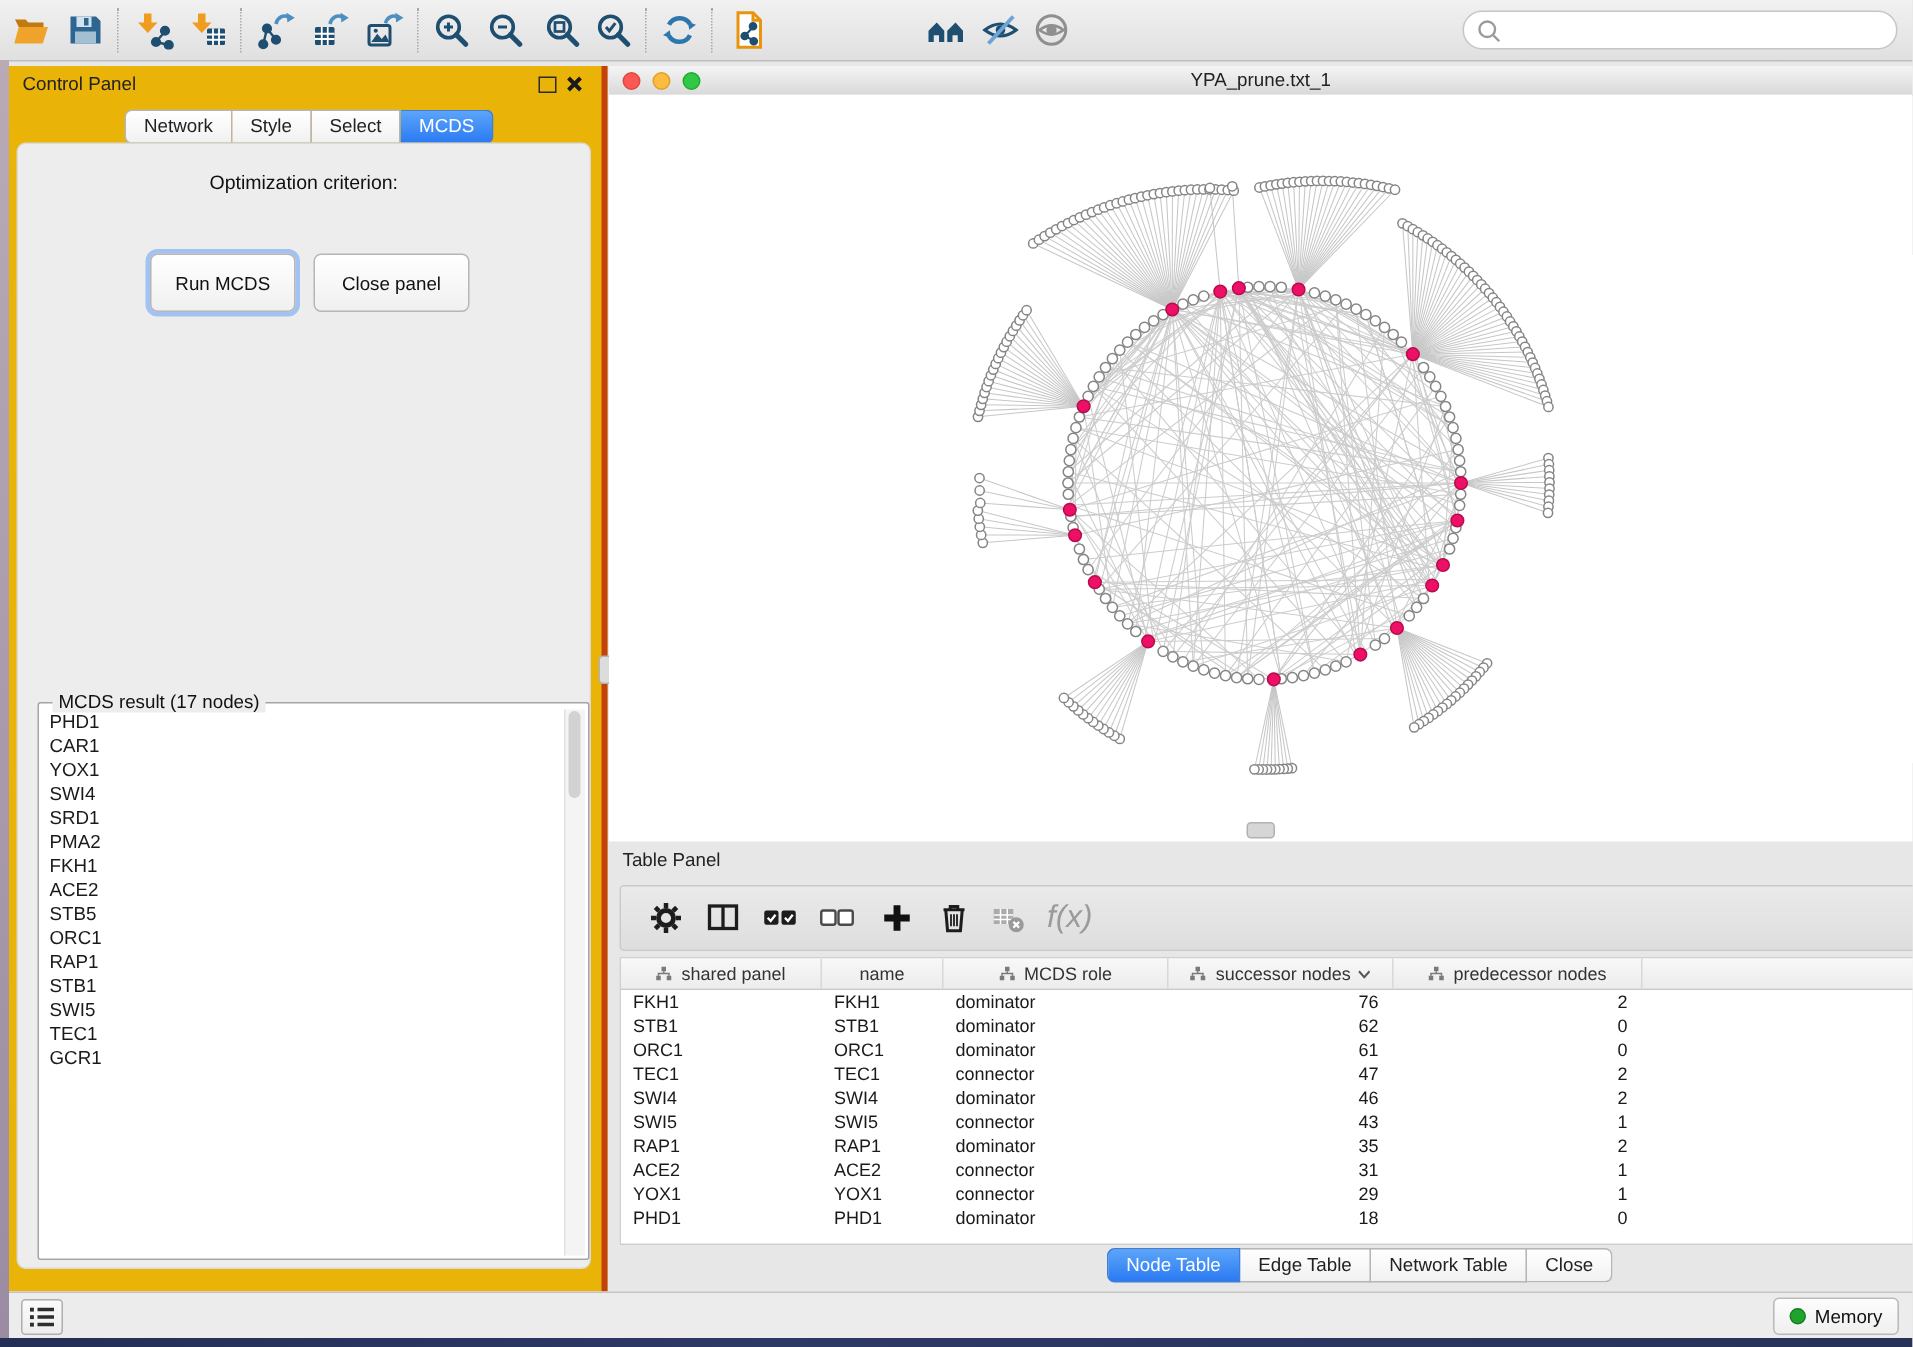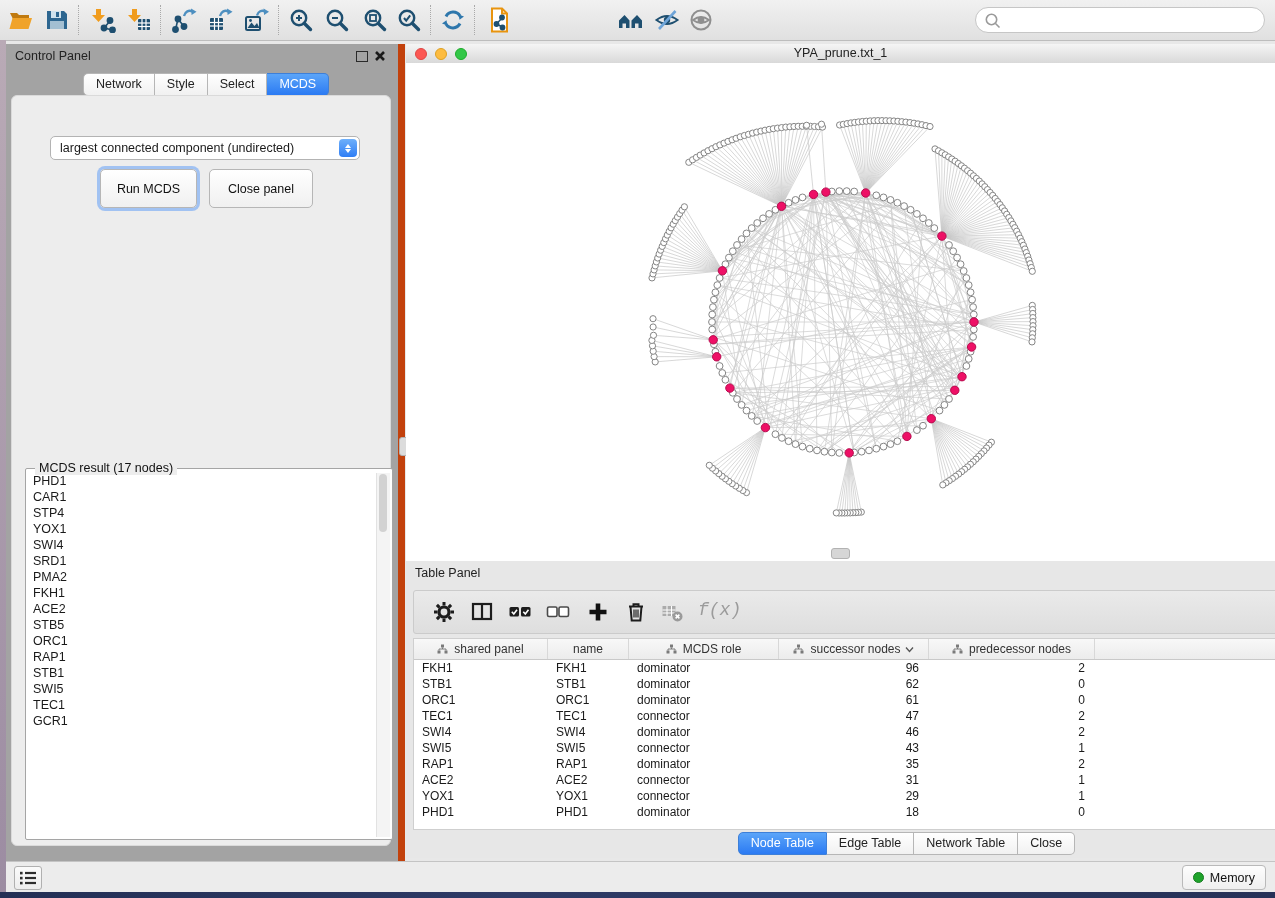--- a/index.html
+++ b/index.html
@@ -13,21 +13,21 @@
   #desktop-bottom{left:0;top:892px;width:1275px;height:6px;background:linear-gradient(90deg,#232f55,#2e3a66 40%,#273258)}
 
   
   #toolbar{left:0;top:0;width:1275px;height:40px;background:linear-gradient(#f1f1f1,#e0e0e0);border-bottom:1px solid #bdbdbd}
   .tbtn{position:absolute;top:7px;width:26px;height:26px}
   .tsep{position:absolute;top:5px;width:0;height:30px;border-left:1px dotted #a9a9a9}
   #search-wrap{position:absolute;left:975px;top:7px;width:290px;height:26px;background:#fff;border:1px solid #c6c6c6;border-radius:13px;display:flex;align-items:center;padding:0 8px;box-sizing:border-box}
   #search-wrap input{border:none;outline:none;flex:1;font-size:12px;background:transparent;margin-left:5px}
 
   
-  #control-panel{left:6px;top:44px;width:399px;height:817px;background:#a3a3a3;border-right:7px solid #c2410c;box-sizing:border-box}
+  #control-panel{left:6px;top:44px;width:399px;height:817px;background:#eab308;border-right:4px solid #c2410c;box-sizing:border-box}
   .panel-title{position:absolute;left:9px;top:5px;font-size:12.5px;color:#222}
   .float-ico{position:absolute;width:10px;height:9px;border:1.6px solid #2a2a2a;top:7px}
   .close-ico{position:absolute;top:6px}
   .seg{display:flex}
   .seg .tab{background:linear-gradient(#ffffff,#f1f1f1);border:1px solid #b6b6b6;border-left:none;
             padding:3px 12px;font-size:12.5px;color:#222;line-height:15px;cursor:default;white-space:nowrap}
   .seg .tab:first-child{border-left:1px solid #b6b6b6;border-radius:5px 0 0 5px}
   .seg .tab:last-child{border-radius:0 5px 5px 0}
   .seg .tab.active{background:linear-gradient(#5ba5f9,#2b7af3);border-color:#3d7fd8;color:#fff}
   #cp-tabs{position:absolute;left:77px;top:29px}
@@ -59,21 +59,21 @@
   #tl-red{left:9px;background:#fc5753;border:1px solid #df4744;box-sizing:border-box}
   #tl-yellow{left:29px;background:#fdbc40;border:1px solid #dea123;box-sizing:border-box}
   #tl-green{left:49px;background:#33c748;border:1px solid #1dad2b;box-sizing:border-box}
   #net-title{position:absolute;left:0;right:0;top:2px;text-align:center;font-size:12.5px;color:#222}
   #net-canvas{position:absolute;left:0;top:19px;right:0;bottom:0;background:#fff}
 
   
   #table-panel{left:406px;top:561px;width:1001px;height:297px;background:#e7e7e7}
   #tp-toolbar{position:absolute;left:7px;top:29px;right:7px;height:44px;background:linear-gradient(#eaeaea,#dedede);border:1px solid #cbcbcb;border-radius:3px;box-sizing:border-box}
   .tpico{position:absolute;top:9px;width:24px;height:24px}
-  #fx-label{position:absolute;left:284px;top:9px;font-family:Liberation Mono, monospace;font-style:italic;font-size:18px;color:#9b9b9b}
+  #fx-label{position:absolute;left:284px;top:9px;font-family:Liberation Sans, sans-serif;font-style:italic;font-size:21px;color:#9b9b9b}
   #tp-table{position:absolute;left:7px;top:77px;right:7px;height:192px;background:#fff;border:1px solid #cfcfcf;box-sizing:border-box}
   #thead{display:flex;height:20px;background:linear-gradient(#f8f8f8,#ececec);border-bottom:1px solid #c9c9c9}
   .col-h{display:flex;align-items:center;justify-content:center;gap:4px;border-right:1px solid #d8d8d8;font-size:12px;color:#333;box-sizing:border-box;position:relative}
   .col-h .tree{margin-right:2px}
   #tbody .trow{display:flex;height:16px;line-height:16px;font-size:12px}
   .cell{box-sizing:border-box;padding-left:8px;white-space:nowrap;overflow:hidden}
   .cell.num{text-align:right;padding-right:10px;padding-left:0}
   #t-scroll{position:absolute;right:0;top:20px;bottom:0;width:12px;background:#f3f3f3;border-left:1px solid #e0e0e0}
   #t-scroll .thumb{position:absolute;left:2px;top:4px;width:8px;height:92px;background:#c9c9c9;border-radius:4px}
   #tp-tabs{position:absolute;left:0;right:0;bottom:3px;display:flex;justify-content:center}
@@ -255,35 +255,28 @@
         <path d="M2 2 L10 10 M10 2 L2 10" stroke="#1a1a1a" stroke-width="2.6"></path>
       </svg>
   </span>
   <div id="cp-tabs" class="seg">
       <div class="tab">Network</div>
       <div class="tab">Style</div>
       <div class="tab">Select</div>
       <div class="tab active">MCDS</div>
     </div>
   <div id="cp-body">
-    <div id="criterion-select">
-      <span class="val">largest connected component (undirected)</span>
-      <span class="stepper">
-          <span class="tri-up"></span>
-          <span class="tri-dn"></span>
-        </span>
-    </div>
+    <div id="crit-label">Optimization criterion:</div>
     <button id="run-btn" class="cpbtn">Run MCDS</button>
     <button id="closepanel-btn" class="cpbtn">Close panel</button>
     <div id="groupbox">
       <span id="gb-title">MCDS result (17 nodes)</span>
       <div id="result-list">
           <div class="result-item">PHD1</div>
           <div class="result-item">CAR1</div>
-          <div class="result-item">STP4</div>
           <div class="result-item">YOX1</div>
           <div class="result-item">SWI4</div>
           <div class="result-item">SRD1</div>
           <div class="result-item">PMA2</div>
           <div class="result-item">FKH1</div>
           <div class="result-item">ACE2</div>
           <div class="result-item">STB5</div>
           <div class="result-item">ORC1</div>
           <div class="result-item">RAP1</div>
           <div class="result-item">STB1</div>
@@ -1133,21 +1126,21 @@
           </svg>
           <span>predecessor nodes</span>
         </div>
         <div class="col-h" style="flex: 1 1 0%; border-right: none;"></div>
       </div>
     <div id="tbody">
         <div class="trow">
           <div class="cell" style="width: 134px;">FKH1</div>
           <div class="cell" style="width: 81px;">FKH1</div>
           <div class="cell" style="width: 150px;">dominator</div>
-          <div class="cell num" style="width: 150px;">96</div>
+          <div class="cell num" style="width: 150px;">76</div>
           <div class="cell num" style="width: 166px;">2</div>
         </div>
         <div class="trow">
           <div class="cell" style="width: 134px;">STB1</div>
           <div class="cell" style="width: 81px;">STB1</div>
           <div class="cell" style="width: 150px;">dominator</div>
           <div class="cell num" style="width: 150px;">62</div>
           <div class="cell num" style="width: 166px;">0</div>
         </div>
         <div class="trow">

